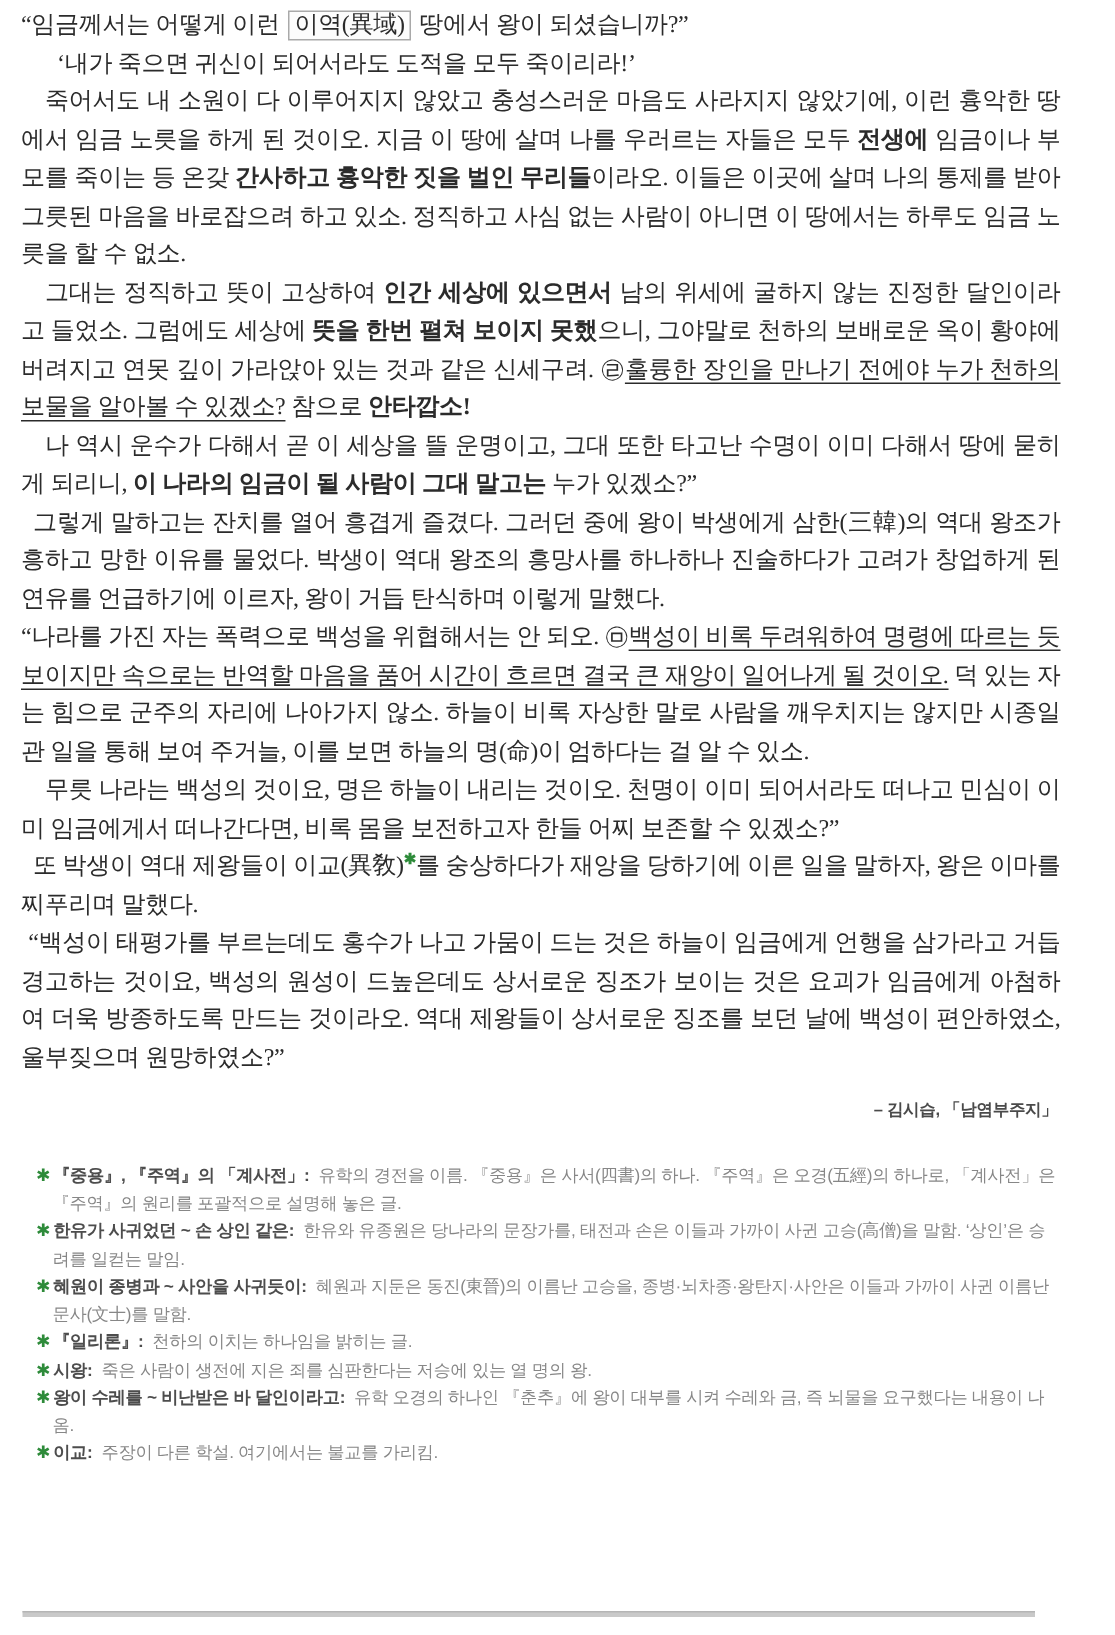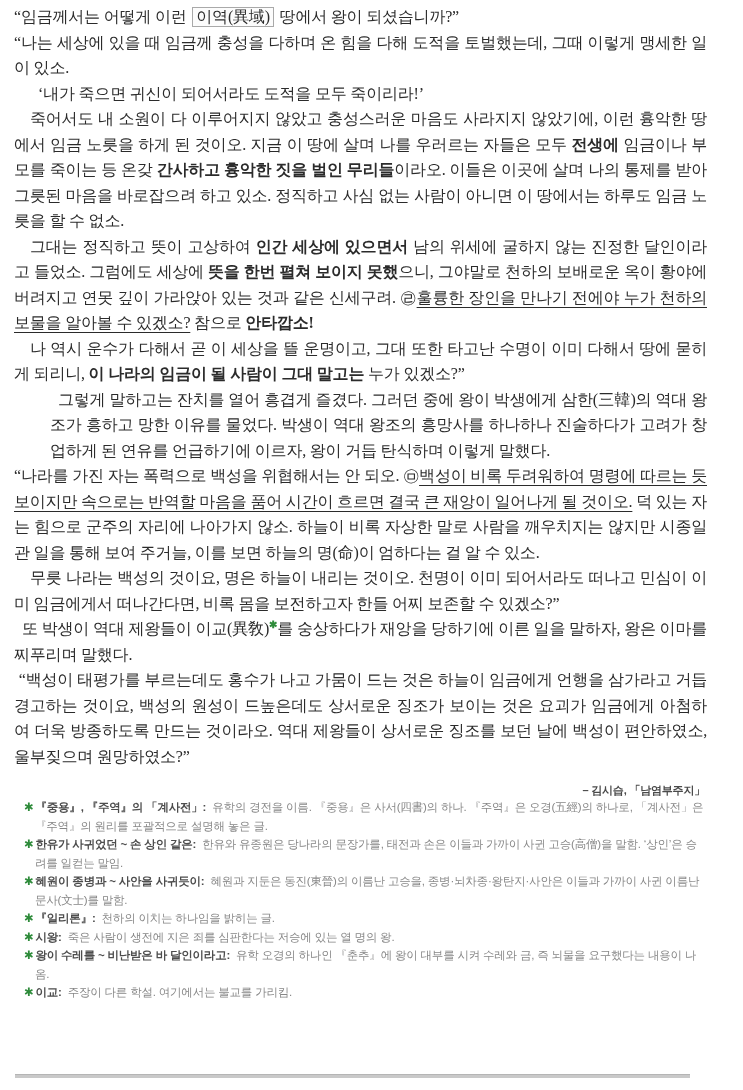--- a/index.html
+++ b/index.html
@@ -17,44 +17,43 @@
   .seg-u{text-decoration:underline;text-underline-offset:3.5px;text-decoration-thickness:1px;}
   .seg-box{border:1px solid #a9a9a9;background:#fcfcfc;padding:0 3px 1px 3px;margin:0 2px;}
   .seg-marker{font-weight:normal;}
   .sup-star{color:#2e8b3a;font-size:10px;vertical-align:super;line-height:0;font-weight:bold;}
   .attribution{
     font-family:"Liberation Sans","DejaVu Sans",sans-serif;
     font-size:11px;color:#4a4a4a;font-weight:bold;text-align:right;
     margin-top:14px;padding-right:2px;letter-spacing:-0.2px;
   }
   .footnotes{
-    padding-left:10px;
+    margin-top:28px;padding-left:10px;
     font-family:"Liberation Sans","DejaVu Sans",sans-serif;
     font-size:11.5px;line-height:18.5px;color:#878787;letter-spacing:-0.2px;
   }
   .fn{margin:0;padding-left:11px;text-indent:-11px;}
   .fn .star{color:#2e8b3a;font-weight:bold;margin-right:2px;}
   .fn .term{color:#4d4d4d;font-weight:bold;margin-right:3px;}
   .bottom-rule{
     position:absolute;left:15px;bottom:12px;width:675px;height:3px;
     background:#c9c9c9;border-top:1px solid #b5b5b5;
   }
 </style>
 </head>
 <body>
 
 <div class="page">
   <div class="passage" id="passage">
       <p style="text-indent: 0em;"><span>“임금께서는 어떻게 이런 </span><span class="seg-box">이역(異域)</span><span> 땅에서 왕이 되셨습니까?”</span></p>
-      <p style="text-indent: 0em;"><span>“나는 세상에 있을 때 임금께 충성을 다하며 온 힘을 다해 도적을 토벌했는데, 그때 이렇게 맹세한 일이 있소.</span></p>
       <p style="text-indent: 1.5em;"><span>‘내가 죽으면 귀신이 되어서라도 도적을 모두 죽이리라!’</span></p>
       <p style="text-indent: 1em;"><span>죽어서도 내 소원이 다 이루어지지 않았고 충성스러운 마음도 사라지지 않았기에, 이런 흉악한 땅에서 임금 노릇을 하게 된 것이오. 지금 이 땅에 살며 나를 우러르는 자들은 모두 </span><span class="seg-b">전생에</span><span> 임금이나 부모를 죽이는 등 온갖 </span><span class="seg-b">간사하고 흉악한 짓을 벌인 무리들</span><span>이라오. 이들은 이곳에 살며 나의 통제를 받아 그릇된 마음을 바로잡으려 하고 있소. 정직하고 사심 없는 사람이 아니면 이 땅에서는 하루도 임금 노릇을 할 수 없소.</span></p>
       <p style="text-indent: 1em;"><span>그대는 정직하고 뜻이 고상하여 </span><span class="seg-b">인간 세상에 있으면서</span><span> 남의 위세에 굴하지 않는 진정한 달인이라고 들었소. 그럼에도 세상에 </span><span class="seg-b">뜻을 한번 펼쳐 보이지 못했</span><span>으니, 그야말로 천하의 보배로운 옥이 황야에 버려지고 연못 깊이 가라앉아 있는 것과 같은 신세구려. </span><span class="seg-marker">㉣</span><span class="seg-u">훌륭한 장인을 만나기 전에야 누가 천하의 보물을 알아볼 수 있겠소?</span><span> 참으로 </span><span class="seg-b">안타깝소!</span></p>
       <p style="text-indent: 1em;"><span>나 역시 운수가 다해서 곧 이 세상을 뜰 운명이고, 그대 또한 타고난 수명이 이미 다해서 땅에 묻히게 되리니, </span><span class="seg-b">이 나라의 임금이 될 사람이 그대 말고는</span><span> 누가 있겠소?”</span></p>
-      <p style="text-indent: 0.5em; margin-left: 36px;"><span>그렇게 말하고는 잔치를 열어 흥겹게 즐겼다. 그러던 중에 왕이 박생에게 삼한(三韓)의 역대 왕조가 흥하고 망한 이유를 물었다. 박생이 역대 왕조의 흥망사를 하나하나 진술하다가 고려가 창업하게 된 연유를 언급하기에 이르자, 왕이 거듭 탄식하며 이렇게 말했다.</span></p>
+      <p style="text-indent: 0.5em;"><span>그렇게 말하고는 잔치를 열어 흥겹게 즐겼다. 그러던 중에 왕이 박생에게 삼한(三韓)의 역대 왕조가 흥하고 망한 이유를 물었다. 박생이 역대 왕조의 흥망사를 하나하나 진술하다가 고려가 창업하게 된 연유를 언급하기에 이르자, 왕이 거듭 탄식하며 이렇게 말했다.</span></p>
       <p style="text-indent: 0em;"><span>“나라를 가진 자는 폭력으로 백성을 위협해서는 안 되오. </span><span class="seg-marker">㉤</span><span class="seg-u">백성이 비록 두려워하여 명령에 따르는 듯 보이지만 속으로는 반역할 마음을 품어 시간이 흐르면 결국 큰 재앙이 일어나게 될 것이오.</span><span> 덕 있는 자는 힘으로 군주의 자리에 나아가지 않소. 하늘이 비록 자상한 말로 사람을 깨우치지는 않지만 시종일관 일을 통해 보여 주거늘, 이를 보면 하늘의 명(命)이 엄하다는 걸 알 수 있소.</span></p>
       <p style="text-indent: 1em;"><span>무릇 나라는 백성의 것이요, 명은 하늘이 내리는 것이오. 천명이 이미 되어서라도 떠나고 민심이 이미 임금에게서 떠나간다면, 비록 몸을 보전하고자 한들 어찌 보존할 수 있겠소?”</span></p>
       <p style="text-indent: 0.5em;"><span>또 박생이 역대 제왕들이 이교(異敎)</span><span class="sup-star">✱</span><span>를 숭상하다가 재앙을 당하기에 이른 일을 말하자, 왕은 이마를 찌푸리며 말했다.</span></p>
       <p style="text-indent: 0.3em;"><span>“백성이 태평가를 부르는데도 홍수가 나고 가뭄이 드는 것은 하늘이 임금에게 언행을 삼가라고 거듭 경고하는 것이요, 백성의 원성이 드높은데도 상서로운 징조가 보이는 것은 요괴가 임금에게 아첨하여 더욱 방종하도록 만드는 것이라오. 역대 제왕들이 상서로운 징조를 보던 날에 백성이 편안하였소, 울부짖으며 원망하였소?”</span></p>
     </div>
   <div class="attribution">– 김시습, 「남염부주지」</div>
   <div class="footnotes" id="footnotes">
       <p class="fn"><span class="star">✱</span><span class="term">『중용』, 『주역』의 「계사전」:</span><span> 유학의 경전을 이름. 『중용』은 사서(四書)의 하나. 『주역』은 오경(五經)의 하나로, 「계사전」은 『주역』의 원리를 포괄적으로 설명해 놓은 글.</span></p>
       <p class="fn"><span class="star">✱</span><span class="term">한유가 사귀었던 ~ 손 상인 같은:</span><span> 한유와 유종원은 당나라의 문장가를, 태전과 손은 이들과 가까이 사귄 고승(高僧)을 말함. ‘상인’은 승려를 일컫는 말임.</span></p>
       <p class="fn"><span class="star">✱</span><span class="term">혜원이 종병과 ~ 사안을 사귀듯이:</span><span> 혜원과 지둔은 동진(東晉)의 이름난 고승을, 종병·뇌차종·왕탄지·사안은 이들과 가까이 사귄 이름난 문사(文士)를 말함.</span></p>

